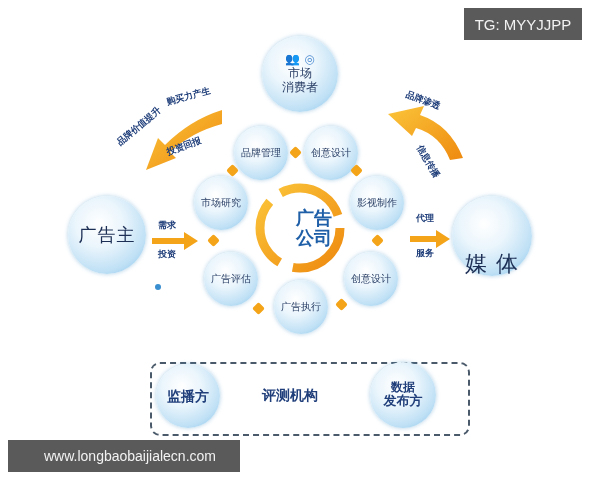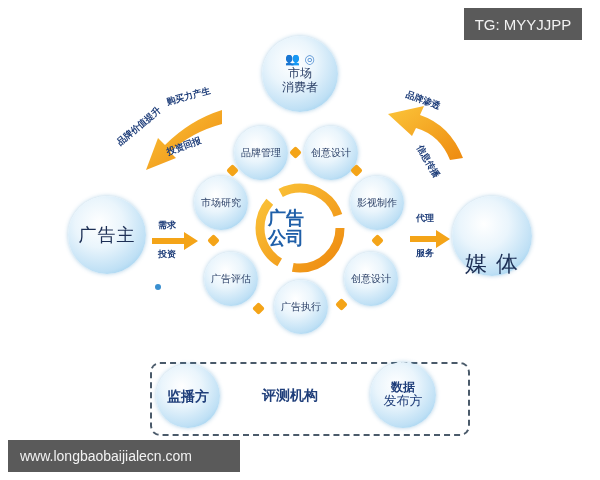--- a/index.html
+++ b/index.html
@@ -14,21 +14,21 @@
       background: radial-gradient(circle at 40% 35%, #ffffff 0%, #eaf5fc 35%, #bfe0f5 70%, #79bfe8 100%);
       box-shadow: 0 0 4px rgba(80,150,200,0.45);
       display: flex; align-items: center; justify-content: center; flex-direction: column;
       color: #1d3f72; text-align: center; line-height: 1.15;
     }
     .small-text { font-size: 10px; color: #2a3f66; }
     .big-text { font-size: 22px; color: #1d2f55; letter-spacing: 1px; }
     .label-blue { color: #1f3e7a; font-weight: bold; font-size: 9px; position: absolute; white-space: nowrap; }
     .tag {
       position: absolute; background: #5a5a5a; color: #f2f2f2;
-      font-family: "Liberation Sans", sans-serif; display: flex; align-items: center;
+      font-family: "Liberation Sans", sans-serif; display: flex; align-items: center; justify-content: center;
     }
     .diamond {
       position: absolute; width: 9px; height: 9px; background: #f4a418;
       transform: rotate(45deg); border-radius: 2px;
     }
   </style>
 </head>
 <body>
 
 <div class="tag" style="left:464px; top:8px; width:118px; height:32px; justify-content:center; font-size:15px;">
@@ -89,21 +89,21 @@
 </div>
 
 <div class="diamond" style="left:291px; top:148px;"></div>
 <div class="diamond" style="left:352px; top:166px;"></div>
 <div class="diamond" style="left:373px; top:236px;"></div>
 <div class="diamond" style="left:337px; top:300px;"></div>
 <div class="diamond" style="left:254px; top:304px;"></div>
 <div class="diamond" style="left:209px; top:236px;"></div>
 <div class="diamond" style="left:228px; top:166px;"></div>
 
-<div class="abs" style="left:268px; top:198px; width:64px; height:60px; display:flex; flex-direction:column; align-items:flex-start; justify-content:center; color:#1f5fa8; font-weight:bold; font-size:18px; line-height:1.1;">
+<div class="abs" style="left:268px; top:198px; width:64px; height:60px; display:flex; flex-direction:column; align-items:flex-end; justify-content:center; color:#1f5fa8; font-weight:bold; font-size:18px; line-height:1.1;">
   <span>广告</span>
   <span>公司</span>
 </div>
 
 <div class="bubble" style="left:68px; top:196px; width:78px; height:78px;">
   <span class="big-text" style="font-size:18px;">广告主</span>
 </div>
 <div class="bubble" style="left:452px; top:196px; width:80px; height:80px;justify-content:flex-end;">
   <span class="big-text">媒 体</span>
 </div>
@@ -115,18 +115,18 @@
 
 <div class="abs" style="left:155px; top:284px; width:6px; height:6px; border-radius:50%; background:#3a8fd0;"></div>
 
 <div class="abs" style="left:150px; top:362px; width:316px; height:70px; border:2px dashed #4a5a6a; border-radius:10px;"></div>
 <div class="bubble" style="left:156px; top:364px; width:64px; height:64px;">
   <span class="small-text" style="font-size:14px; font-weight:bold; color:#1f3e7a;">监播方</span>
 </div>
 <div class="abs" style="left:262px; top:387px; font-size:14px; font-weight:bold; color:#1f3e7a;">评测机构</div>
 <div class="bubble" style="left:370px; top:362px; width:66px; height:66px;">
   <span class="small-text" style="font-size:12px; font-weight:bold; color:#1f3e7a;">数据</span>
-  <span class="small-text" style="font-size:13px; font-weight:normal; color:#1f3e7a;">发布方</span>
+  <span class="small-text" style="font-size:13px; font-weight:bold; color:#1f3e7a;">发布方</span>
 </div>
 
 <div class="tag" style="left:8px; top:440px; width:232px; height:32px; padding-left:12px; box-sizing:border-box; font-size:14px;">
   <span>www.longbaobaijialecn.com</span>
 </div>
 
 </body></html>

